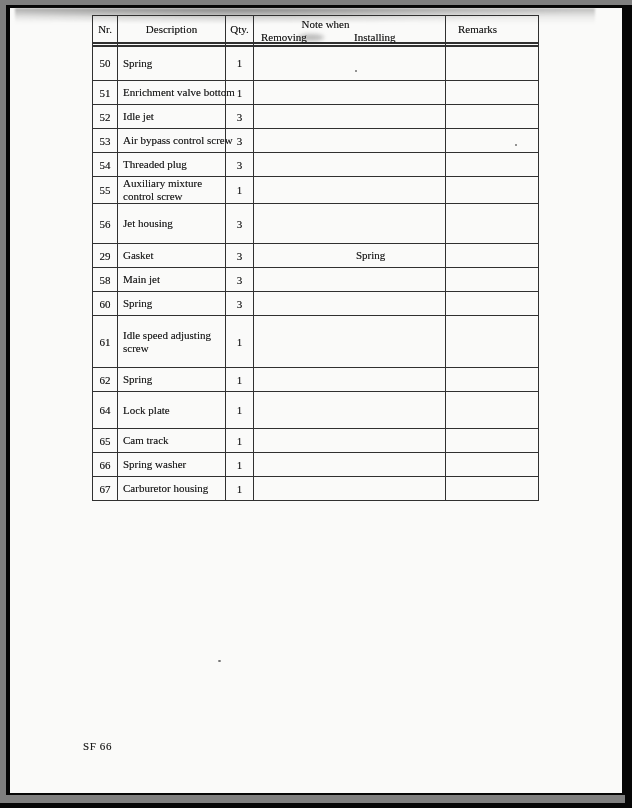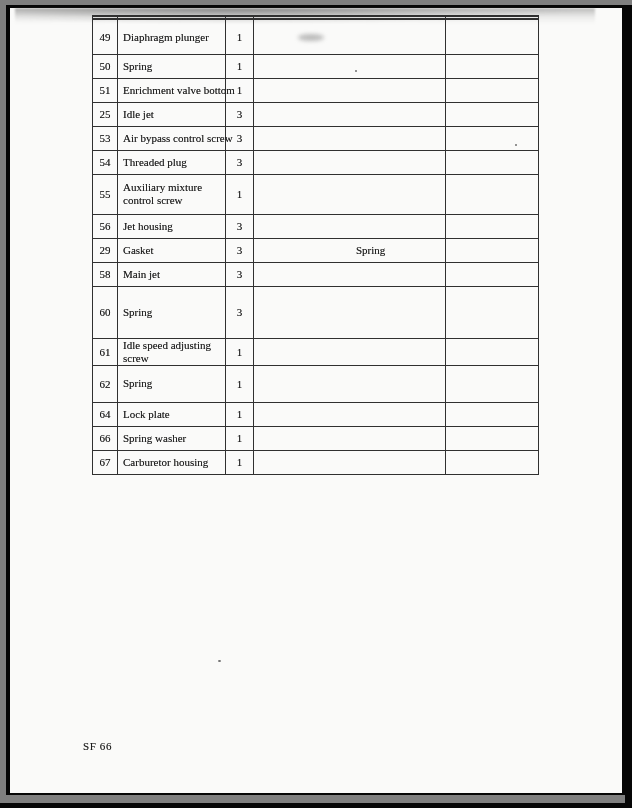--- a/index.html
+++ b/index.html
@@ -97,52 +97,58 @@
 
   <table class="doc-table">
     <colgroup>
       <col style="width:25px">
         <col style="width:108px">
         <col style="width:28px">
         <col style="width:192px">
         <col style="width:93px">
     </colgroup>
     <thead>
+      <tr class="header-row">
+        <th class="h-nr">Nr.</th>
+        <th class="h-desc">Description</th>
+        <th class="h-qty">Qty.</th>
+        <th class="h-note">
+          <span class="note-when-label">Note when</span>
+          <span class="note-sub">
+            <span class="h-removing">Removing</span>
+            <span class="h-installing">Installing</span>
+          </span>
+        </th>
+        <th class="h-remarks">Remarks</th>
+      </tr>
       <tr class="gap-row">
         <td></td>
           <td></td>
           <td></td>
           <td></td>
           <td></td>
       </tr>
     </thead>
     <tbody>
         <tr>
-          <td class="c-nr">49</td>
-          <td class="c-desc"><span class="cell-text">Diaphragm plunger</span></td>
-          <td class="c-qty">1</td>
-          <td class="c-note"><span class="note-removing"></span><span class="note-installing note-text"></span></td>
-          <td class="c-remarks"></td>
-        </tr>
-        <tr>
           <td class="c-nr">50</td>
           <td class="c-desc"><span class="cell-text">Spring</span></td>
           <td class="c-qty">1</td>
           <td class="c-note"><span class="note-removing"></span><span class="note-installing note-text"></span></td>
           <td class="c-remarks"></td>
         </tr>
         <tr>
           <td class="c-nr">51</td>
           <td class="c-desc"><span class="cell-text">Enrichment valve bottom</span></td>
           <td class="c-qty">1</td>
           <td class="c-note"><span class="note-removing"></span><span class="note-installing note-text"></span></td>
           <td class="c-remarks"></td>
         </tr>
         <tr>
-          <td class="c-nr">25</td>
+          <td class="c-nr">52</td>
           <td class="c-desc"><span class="cell-text">Idle jet</span></td>
           <td class="c-qty">3</td>
           <td class="c-note"><span class="note-removing"></span><span class="note-installing note-text"></span></td>
           <td class="c-remarks"></td>
         </tr>
         <tr>
           <td class="c-nr">53</td>
           <td class="c-desc"><span class="cell-text">Air bypass control screw</span></td>
           <td class="c-qty">3</td>
           <td class="c-note"><span class="note-removing"></span><span class="note-installing note-text"></span></td>
@@ -207,20 +213,27 @@
           <td class="c-remarks"></td>
         </tr>
         <tr>
           <td class="c-nr">64</td>
           <td class="c-desc"><span class="cell-text">Lock plate</span></td>
           <td class="c-qty">1</td>
           <td class="c-note"><span class="note-removing"></span><span class="note-installing note-text"></span></td>
           <td class="c-remarks"></td>
         </tr>
         <tr>
+          <td class="c-nr">65</td>
+          <td class="c-desc"><span class="cell-text">Cam track</span></td>
+          <td class="c-qty">1</td>
+          <td class="c-note"><span class="note-removing"></span><span class="note-installing note-text"></span></td>
+          <td class="c-remarks"></td>
+        </tr>
+        <tr>
           <td class="c-nr">66</td>
           <td class="c-desc"><span class="cell-text">Spring washer</span></td>
           <td class="c-qty">1</td>
           <td class="c-note"><span class="note-removing"></span><span class="note-installing note-text"></span></td>
           <td class="c-remarks"></td>
         </tr>
         <tr>
           <td class="c-nr">67</td>
           <td class="c-desc"><span class="cell-text">Carburetor housing</span></td>
           <td class="c-qty">1</td>

